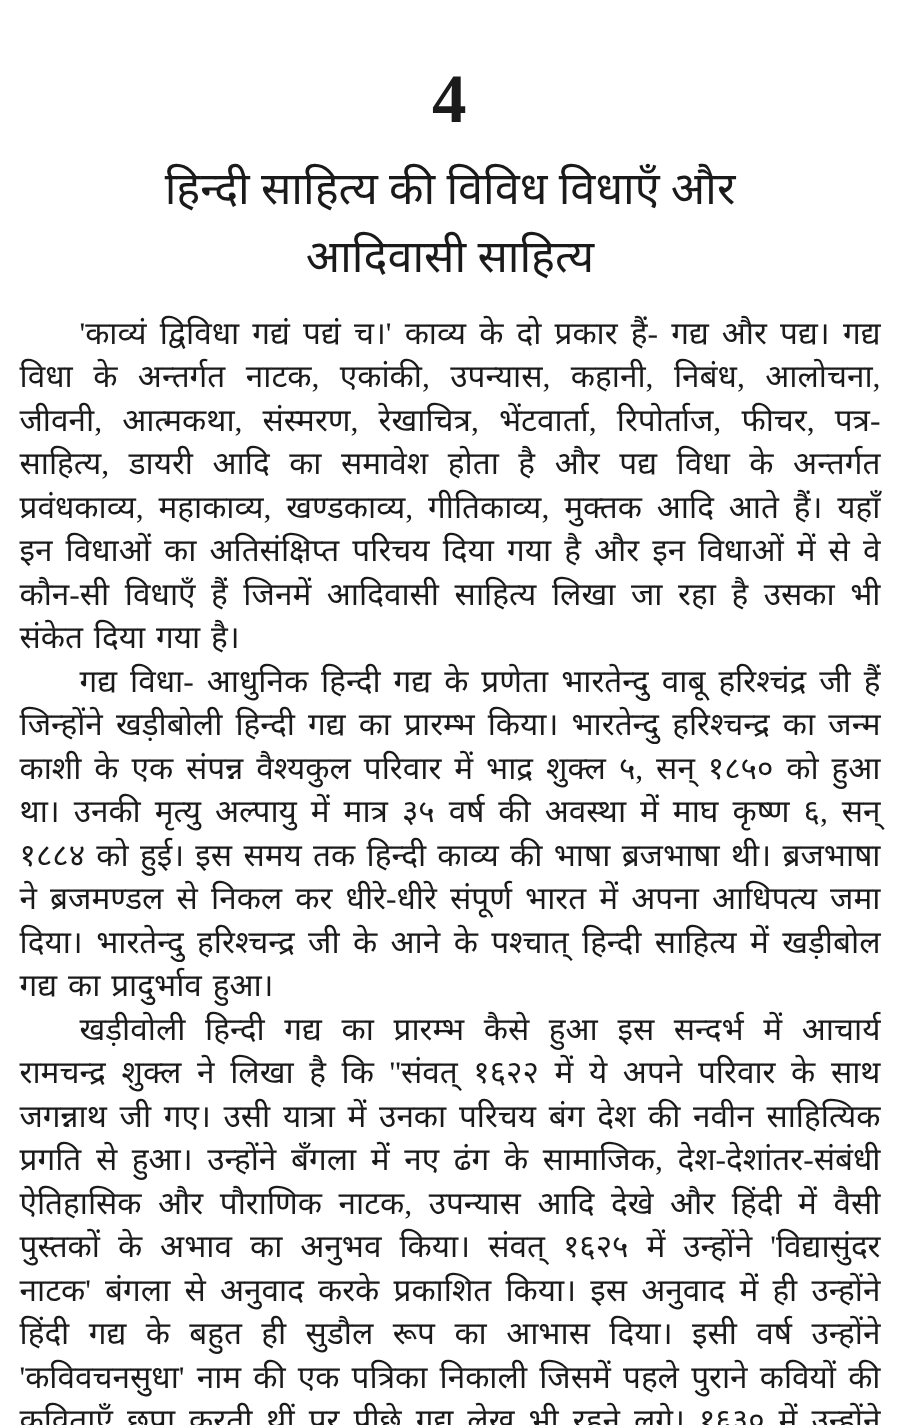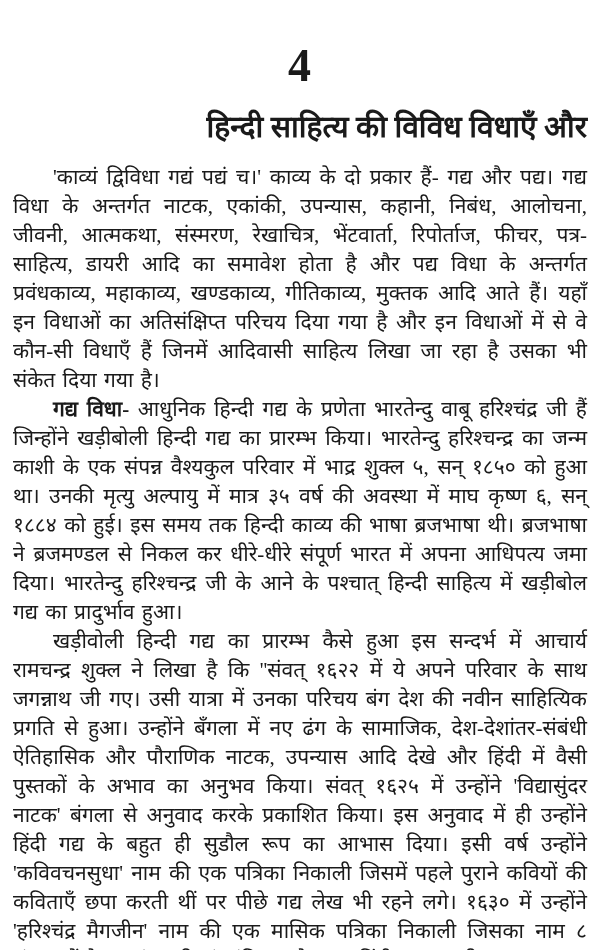--- a/index.html
+++ b/index.html
@@ -22,50 +22,51 @@
   }
   .chapter-number {
     text-align: center;
     font-weight: bold;
     font-size: 46px;
     line-height: 52px;
     margin: 0 0 12px 0;
     letter-spacing: 1px;
   }
   .page-title {
-    text-align: right;
-    font-weight: bold;
+    text-align: center;
+    font-weight: normal;
     font-size: 30px;
     line-height: 45px;
     margin: 0 0 14px 0;
   }
   .page-title .title-line {
     display: block;
   }
   .body-text .para {
     margin: 0;
     font-size: 21px;
     line-height: 29px;
     text-align: justify;
     text-indent: 40px;
     word-spacing: 2px;
   }
   .para .lead {
-    font-weight: bold;
+    font-weight: normal;
   }
 </style>
 </head>
 <body style="background: rgb(255, 255, 255); color: rgb(26, 26, 26);">
 
 <div class="page">
 
   <div class="chapter-number">4</div>
 
   <h1 class="page-title">
     <span class="title-line">हिन्दी साहित्य की विविध विधाएँ और</span>
+    <span class="title-line">आदिवासी साहित्य</span>
   </h1>
 
   <div class="body-text">
 
     <p class="para">'काव्यं द्विविधा गद्यं पद्यं च।' काव्य के दो प्रकार हैं- गद्य और पद्य। गद्य विधा के अन्तर्गत नाटक, एकांकी, उपन्यास, कहानी, निबंध, आलोचना, जीवनी, आत्मकथा, संस्मरण, रेखाचित्र, भेंटवार्ता, रिपोर्ताज, फीचर, पत्र-साहित्य, डायरी आदि का समावेश होता है और पद्य विधा के अन्तर्गत प्रवंधकाव्य, महाकाव्य, खण्डकाव्य, गीतिकाव्य, मुक्तक आदि आते हैं। यहाँ इन विधाओं का अतिसंक्षिप्त परिचय दिया गया है और इन विधाओं में से वे कौन-सी विधाएँ हैं जिनमें आदिवासी साहित्य लिखा जा रहा है उसका भी संकेत दिया गया है।</p>
 
     <p class="para"><b class="lead">गद्य विधा-</b> <span>आधुनिक हिन्दी गद्य के प्रणेता भारतेन्दु वाबू हरिश्चंद्र जी हैं जिन्होंने खड़ीबोली हिन्दी गद्य का प्रारम्भ किया। भारतेन्दु हरिश्चन्द्र का जन्म काशी के एक संपन्न वैश्यकुल परिवार में भाद्र शुक्ल ५, सन् १८५० को हुआ था। उनकी मृत्यु अल्पायु में मात्र ३५ वर्ष की अवस्था में माघ कृष्ण ६, सन् १८८४ को हुई। इस समय तक हिन्दी काव्य की भाषा ब्रजभाषा थी। ब्रजभाषा ने ब्रजमण्डल से निकल कर धीरे-धीरे संपूर्ण भारत में अपना आधिपत्य जमा दिया। भारतेन्दु हरिश्चन्द्र जी के आने के पश्चात् हिन्दी साहित्य में खड़ीबोल गद्य का प्रादुर्भाव हुआ।</span></p>
 
     <p class="para">खड़ीवोली हिन्दी गद्य का प्रारम्भ कैसे हुआ इस सन्दर्भ में आचार्य रामचन्द्र शुक्ल ने लिखा है कि ''संवत् १६२२ में ये अपने परिवार के साथ जगन्नाथ जी गए। उसी यात्रा में उनका परिचय बंग देश की नवीन साहित्यिक प्रगति से हुआ। उन्होंने बँगला में नए ढंग के सामाजिक, देश-देशांतर-संबंधी ऐतिहासिक और पौराणिक नाटक, उपन्यास आदि देखे और हिंदी में वैसी पुस्तकों के अभाव का अनुभव किया। संवत् १६२५ में उन्होंने 'विद्यासुंदर नाटक' बंगला से अनुवाद करके प्रकाशित किया। इस अनुवाद में ही उन्होंने हिंदी गद्य के बहुत ही सुडौल रूप का आभास दिया। इसी वर्ष उन्होंने 'कविवचनसुधा' नाम की एक पत्रिका निकाली जिसमें पहले पुराने कवियों की कविताएँ छपा करती थीं पर पीछे गद्य लेख भी रहने लगे। १६३० में उन्होंने 'हरिश्चंद्र मैगजीन' नाम की एक मासिक पत्रिका निकाली जिसका नाम ८ संख्याओं के उपरांत 'हरिश्चंद्रचंद्रिका' हो गया। हिंदी गद्य का ठीक</p>
 

